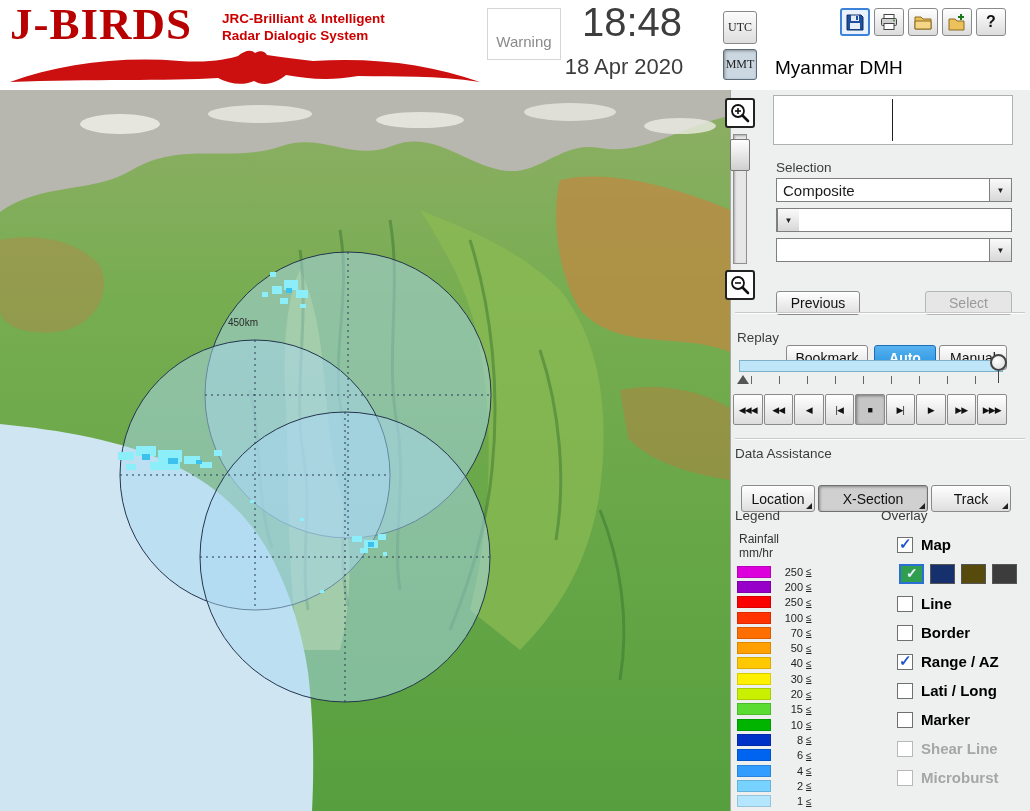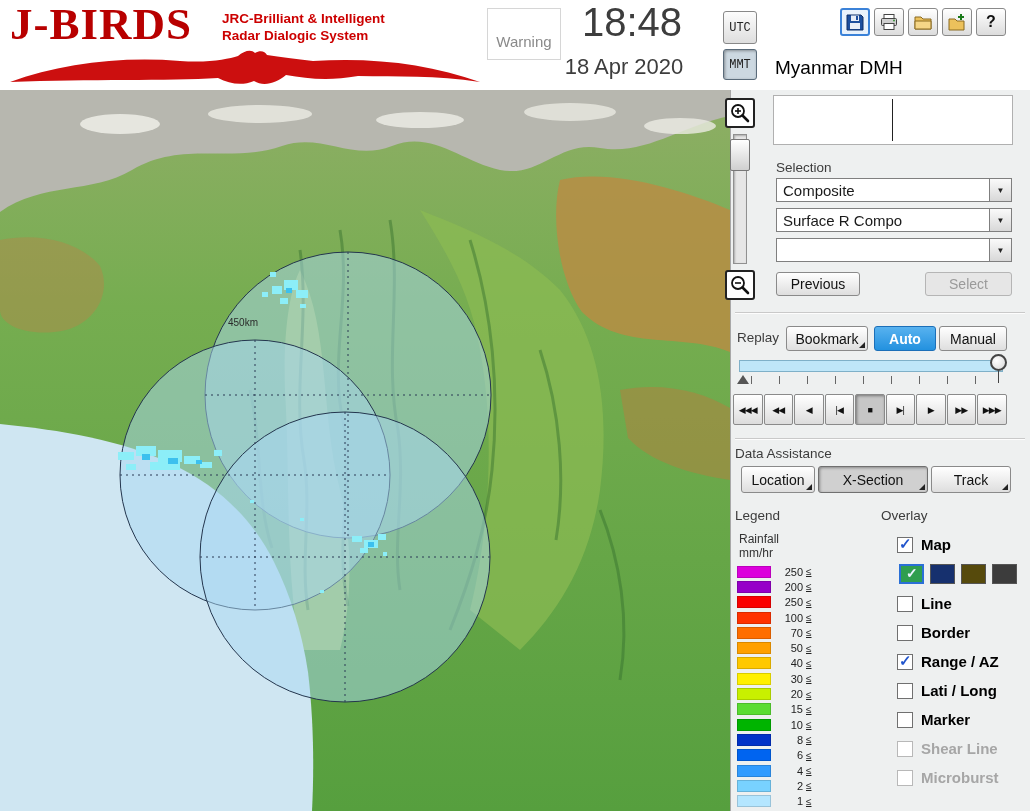--- a/index.html
+++ b/index.html
@@ -7,21 +7,21 @@
 
   
   #header{position:absolute;left:0;top:0;width:1030px;height:90px;background:#fff;}
   #logo{position:absolute;left:10px;top:2px;width:478px;height:86px;}
   #logo-title{position:absolute;left:0;top:0;font-family:"Liberation Serif",serif;font-weight:bold;font-size:45px;line-height:1;color:#b80000;letter-spacing:1px;}
   #logo-tag{position:absolute;left:212px;top:9px;color:#cc0000;font-weight:bold;font-size:13.5px;line-height:1.25;}
   #eagle{position:absolute;left:0;top:46px;}
   #warning{position:absolute;left:487px;top:8px;width:74px;height:52px;background:#fff;border:1px solid #d6d6d6;display:flex;align-items:flex-end;justify-content:center;padding-bottom:9px;box-sizing:border-box;color:#8a8a8a;font-size:15px;}
   #time{position:absolute;left:566px;top:0px;width:116px;text-align:right;font-size:40px;color:#3d3d3d;}
   #date{position:absolute;left:556px;top:54px;width:136px;text-align:center;font-size:22px;color:#3d3d3d;}
-  .tzbtn{position:absolute;left:723px;width:34px;font-family:Liberation Mono, monospace;font-size:12px;color:#222;background:linear-gradient(#fcfcfc,#dedede);border:1px solid #888;border-radius:3px;cursor:pointer;padding:0;}
+  .tzbtn{position:absolute;left:723px;width:34px;font-family:Liberation Serif, serif;font-size:12px;color:#222;background:linear-gradient(#fcfcfc,#dedede);border:1px solid #888;border-radius:3px;cursor:pointer;padding:0;}
   #utc{top:11px;height:33px;}
   #mmt{top:49px;height:31px;}
   .tzbtn.pressed{background:#ccd8e1;box-shadow:inset 1px 1px 3px rgba(0,0,0,.35);border-color:#5a6b7a;}
   #toolbar{position:absolute;left:840px;top:8px;display:flex;gap:4px;}
   .iconbtn{width:30px;height:28px;background:linear-gradient(#ffffff,#dcdcdc);border:1px solid #8a8a8a;border-radius:3px;display:flex;align-items:center;justify-content:center;cursor:pointer;padding:0;box-sizing:border-box;}
   .iconbtn.active{border:2px solid #3b82d8;background:#e9f2fc;}
   .iconbtn .qmark{font-size:16px;font-weight:bold;color:#111;}
   #org{position:absolute;left:775px;top:57px;font-size:19px;color:#000;}
 
   
@@ -37,21 +37,21 @@
   
   #panel{position:absolute;left:730px;top:90px;width:300px;height:721px;background:#eef0f0;border-left:1px solid #a8a8a8;box-sizing:border-box;overflow:hidden;}
   #info-box{position:absolute;left:42px;top:5px;width:238px;height:48px;background:#fff;border:1px solid #b0b0b0;}
   #info-caret{position:absolute;left:118px;top:3px;bottom:3px;width:1px;background:#222;}
   .sec-label{position:absolute;font-size:13.5px;color:#3c3c3c;}
   #lbl-selection{left:45px;top:70px;}
   .combo{position:absolute;left:45px;width:236px;height:24px;background:#fff;border:1px solid #7f7f7f;display:flex;align-items:stretch;box-sizing:border-box;cursor:pointer;}
   .combo .txt{flex:1;display:flex;align-items:center;padding-left:6px;font-size:15px;color:#1a1a1a;overflow:hidden;white-space:nowrap;}
   .combo .drop{width:21px;background:linear-gradient(#fafafa,#d8d8d8);border-left:1px solid #7f7f7f;display:flex;align-items:center;justify-content:center;font-size:8px;color:#222;}
   #combo1{top:88px;text-align:right;} #combo2{top:118px;} #combo3{top:148px;}
-  .btn{position:absolute;background:linear-gradient(#ffffff,#dedede);border:1px solid #8a8a8a;border-radius:3px;font-family:"Liberation Sans",sans-serif;font-size:14px;color:#111;display:flex;align-items:center;justify-content:center;cursor:pointer;box-sizing:border-box;padding:0;}
+  .btn{position:absolute;background:linear-gradient(#ffffff,#dedede);border:1px solid #8a8a8a;border-radius:3px;font-family:"Liberation Sans",sans-serif;font-size:14px;color:#111;display:flex;align-items:center;justify-content:center;cursor:pointer;box-sizing:border-box;padding:0;margin-top:19px;}
   .btn.pressed{background:#d0d0d0;box-shadow:inset 1px 1px 3px rgba(0,0,0,.35);border-color:#707070;}
   .btn.disabled{background:#e6e6e6;color:#9a9a9a;border-color:#b5b5b5;cursor:default;}
   .btn.blue{background:linear-gradient(#58b2ef,#2391df);color:#fff;border-color:#1b6fb8;font-weight:bold;}
   .corner::after{content:"";position:absolute;right:2px;bottom:2px;border-style:solid;border-width:0 0 6px 6px;border-color:transparent transparent #222 transparent;}
   #btn-previous{left:45px;top:182px;width:84px;height:24px;}
   #btn-select{left:194px;top:182px;width:87px;height:24px;}
   .hr{position:absolute;left:4px;width:290px;height:0;border-top:1px solid #c9c9c9;border-bottom:1px solid #fdfdfd;}
   #hr1{top:222px;} #hr2{top:348px;}
   #lbl-replay{left:6px;top:240px;}
   #btn-bookmark{left:55px;top:236px;width:82px;height:25px;}
@@ -278,21 +278,20 @@
       <div id="info-caret"></div>
     </div>
 
     <div id="lbl-selection" class="sec-label">Selection</div>
 
     <div id="combo1" class="combo">
       <span class="txt">Composite</span>
       <span class="drop">▼</span>
     </div>
     <div id="combo2" class="combo">
-      <span class="txt">Surface R Compo</span>
       <span class="drop">▼</span>
     </div>
     <div id="combo3" class="combo">
       <span class="txt"></span>
       <span class="drop">▼</span>
     </div>
 
     <button id="btn-previous" class="btn">Previous</button>
     <button id="btn-select" class="btn disabled">Select</button>
 

